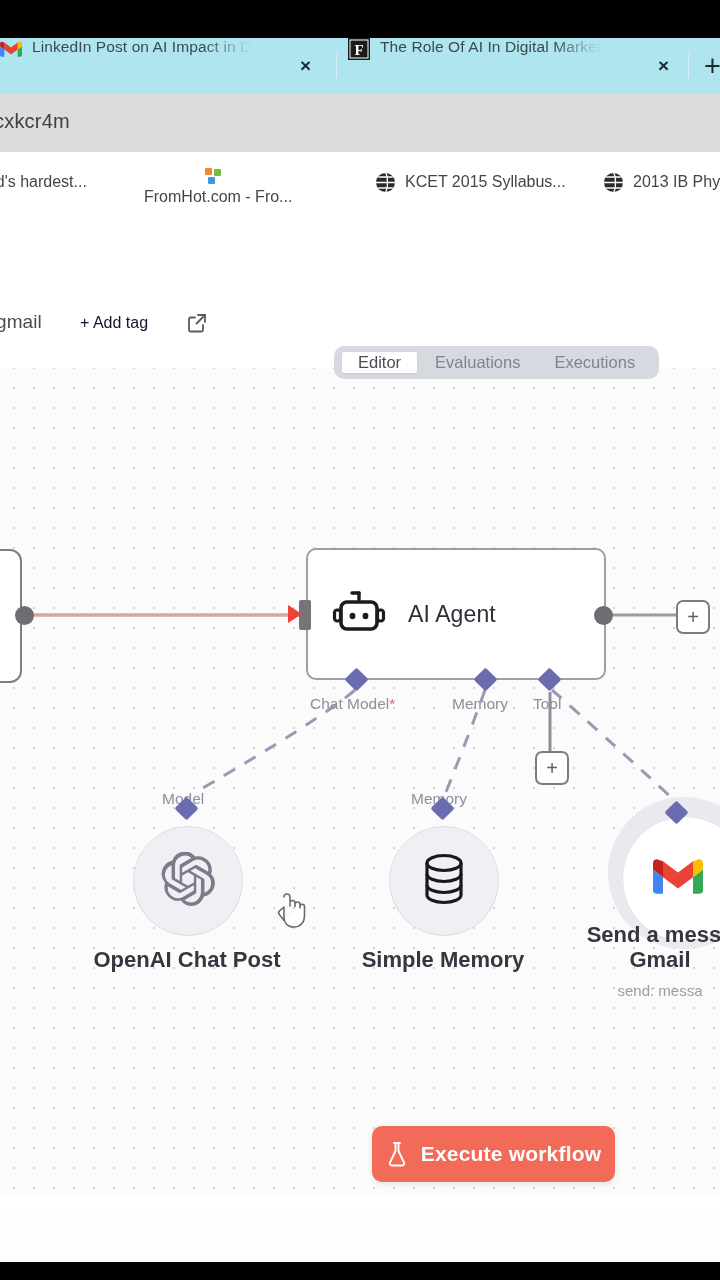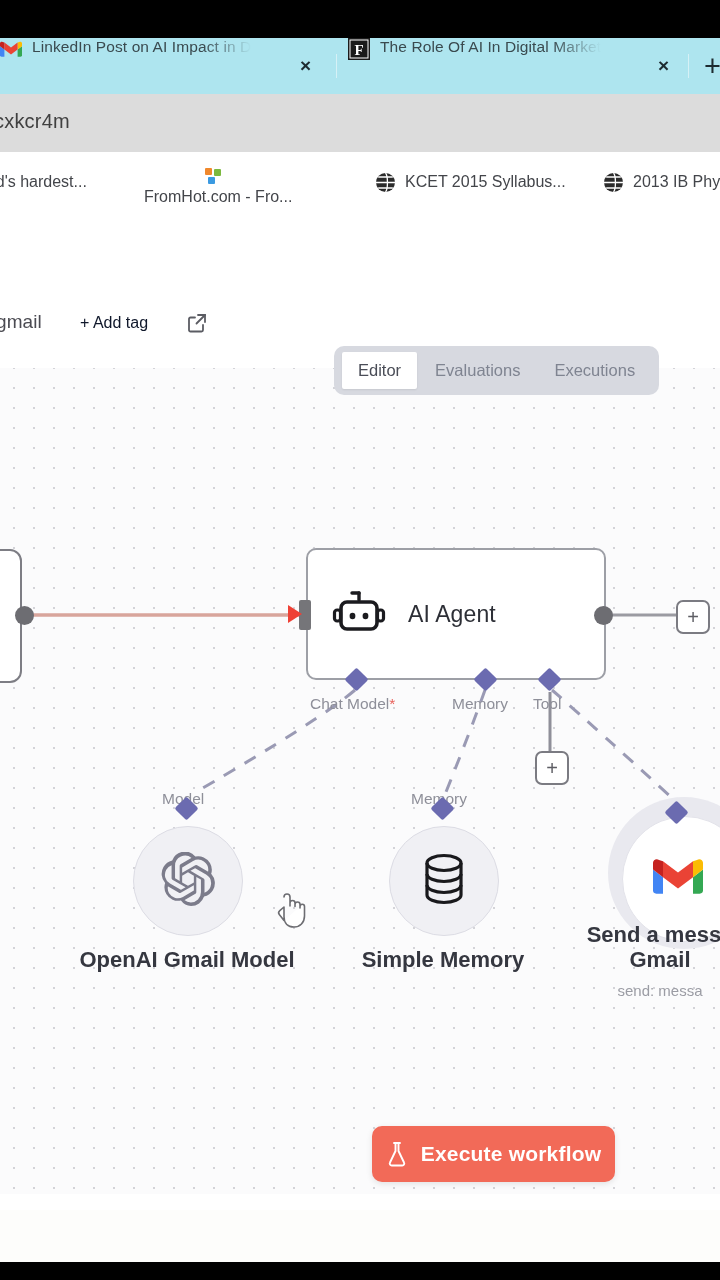--- a/index.html
+++ b/index.html
@@ -117,21 +117,21 @@
   .tabs-pill {
     position: absolute; left: 334px; top: 62px;
     background: #d7d9e0;
     border-radius: 10px;
     padding: 6px 8px;
     display: flex; align-items: center; gap: 2px;
     z-index: 7;
   }
   .tabs-pill .tp {
     font-size: 16.5px; color: #7f8491;
-    padding: 9px 16px; border-radius: 2px; white-space: nowrap;
+    padding: 1px 16px; border-radius: 2px; white-space: nowrap;
     cursor: pointer;
   }
   .tabs-pill .tp.active {
     background: #ffffff; color: #4a4d57; font-weight: 400;
     box-shadow: 0 1px 2px rgba(0,0,0,.08);
   }
 
   
   .canvas {
     position: absolute; left: 0; top: 68px; width: 720px; height: 842px;
@@ -412,21 +412,21 @@
 
       <div class="sub-label" style="left:162px; top:438px;">Model</div>
       <div class="diamond" style="left:178px; top:448px;"></div>
       <div class="node-round" style="left:133px; top:474px;">
         <div>
           <svg width="54" height="54" viewBox="0 0 24 24">
             <path fill="#7b7b8a" d="M22.28 9.82a5.98 5.98 0 0 0-.52-4.91 6.05 6.05 0 0 0-6.5-2.9A6 6 0 0 0 4.98 3.76 5.98 5.98 0 0 0 1.1 6.66a6.05 6.05 0 0 0 .74 7.1 5.98 5.98 0 0 0 .51 4.9 6.05 6.05 0 0 0 6.51 2.9A5.98 5.98 0 0 0 13.36 24a6.05 6.05 0 0 0 5.77-4.19 5.98 5.98 0 0 0 3.99-2.9 6.05 6.05 0 0 0-.74-7.1zm-9.02 12.6a4.48 4.48 0 0 1-2.88-1.04l.14-.08 4.78-2.76a.79.79 0 0 0 .39-.68V11.1l2.02 1.17a.07.07 0 0 1 .04.05v5.58a4.5 4.5 0 0 1-4.49 4.5zM3.6 18.3a4.47 4.47 0 0 1-.54-3.01l.14.09 4.79 2.76a.78.78 0 0 0 .78 0l5.84-3.37v2.33a.08.08 0 0 1-.03.06l-4.84 2.8a4.5 4.5 0 0 1-6.14-1.65zM2.34 7.9A4.48 4.48 0 0 1 4.7 5.93v5.68a.77.77 0 0 0 .38.67l5.84 3.37-2.02 1.17a.07.07 0 0 1-.07 0L4 14.03a4.5 4.5 0 0 1-1.65-6.14zm16.6 3.86L13.1 8.38 15.12 7.2a.07.07 0 0 1 .07 0l4.83 2.8a4.49 4.49 0 0 1-.68 8.1v-5.68a.78.78 0 0 0-.39-.67zm2.01-3.02l-.14-.09-4.78-2.79a.78.78 0 0 0-.79 0L9.4 9.23V6.9a.07.07 0 0 1 .03-.06l4.83-2.79a4.49 4.49 0 0 1 6.67 4.65zM8.3 12.86l-2.02-1.16a.08.08 0 0 1-.04-.06V6.07a4.49 4.49 0 0 1 7.36-3.45l-.14.08L8.68 5.46a.79.79 0 0 0-.39.68zm1.1-2.36L12 9l2.6 1.5v3L12 15l-2.6-1.5z"></path>
           </svg>
         </div>
       </div>
-      <div class="node-round-title" style="left:0px; top:595px; width:374px;">OpenAI Gmail Model</div>
+      <div class="node-round-title" style="left:0px; top:595px; width:374px;">OpenAI Chat Post</div>
 
       <div class="sub-label" style="left:411px; top:438px;">Memory</div>
       <div class="diamond" style="left:434px; top:448px;"></div>
       <div class="node-round" style="left:389px; top:474px;">
         <div>
           <svg width="46" height="52" viewBox="0 0 46 52">
             <ellipse cx="23" cy="10" rx="17" ry="7.5" fill="none" stroke="#19191c" stroke-width="3.2"></ellipse>
             <path d="M6 10v32c0 4.1 7.6 7.5 17 7.5s17-3.4 17-7.5V10" fill="none" stroke="#19191c" stroke-width="3.2"></path>
             <path d="M6 21c0 4.1 7.6 7.5 17 7.5s17-3.4 17-7.5" fill="none" stroke="#19191c" stroke-width="3.2"></path>
             <path d="M6 32c0 4.1 7.6 7.5 17 7.5s17-3.4 17-7.5" fill="none" stroke="#19191c" stroke-width="3.2"></path>

